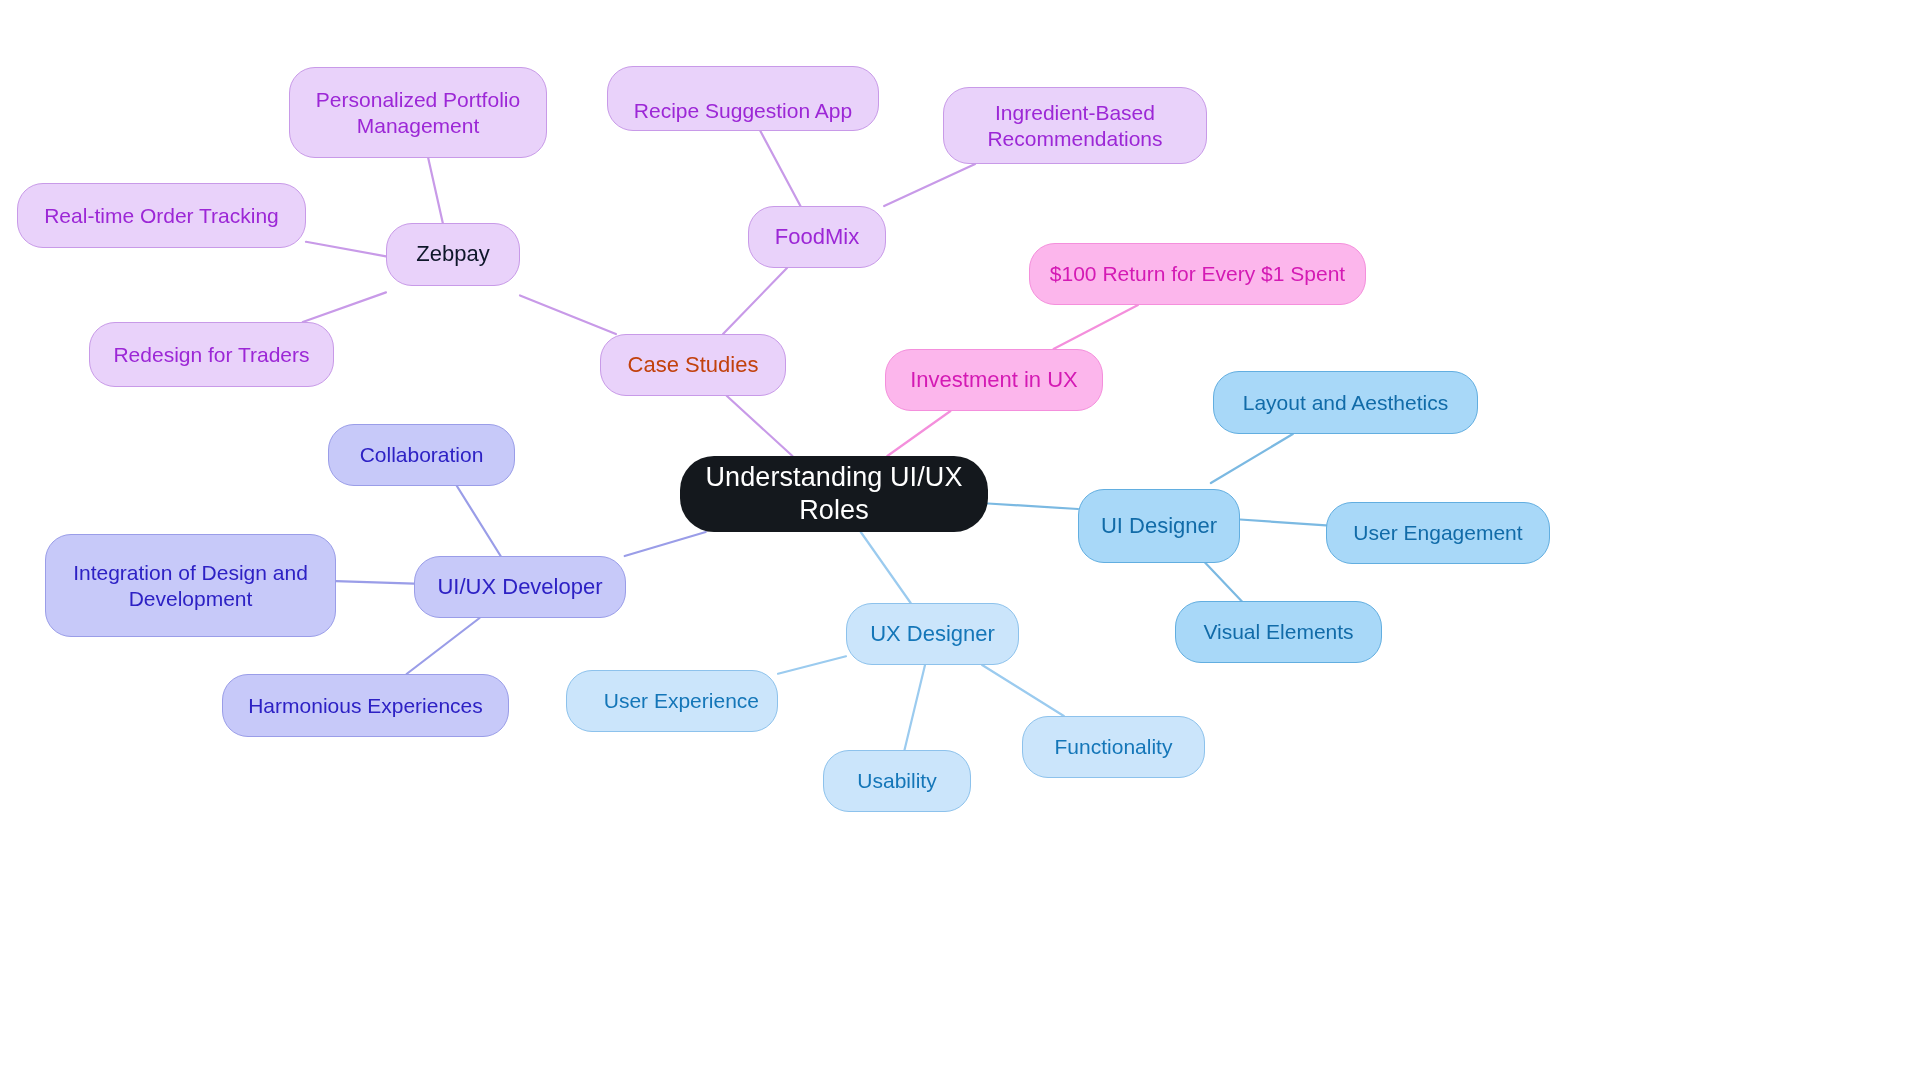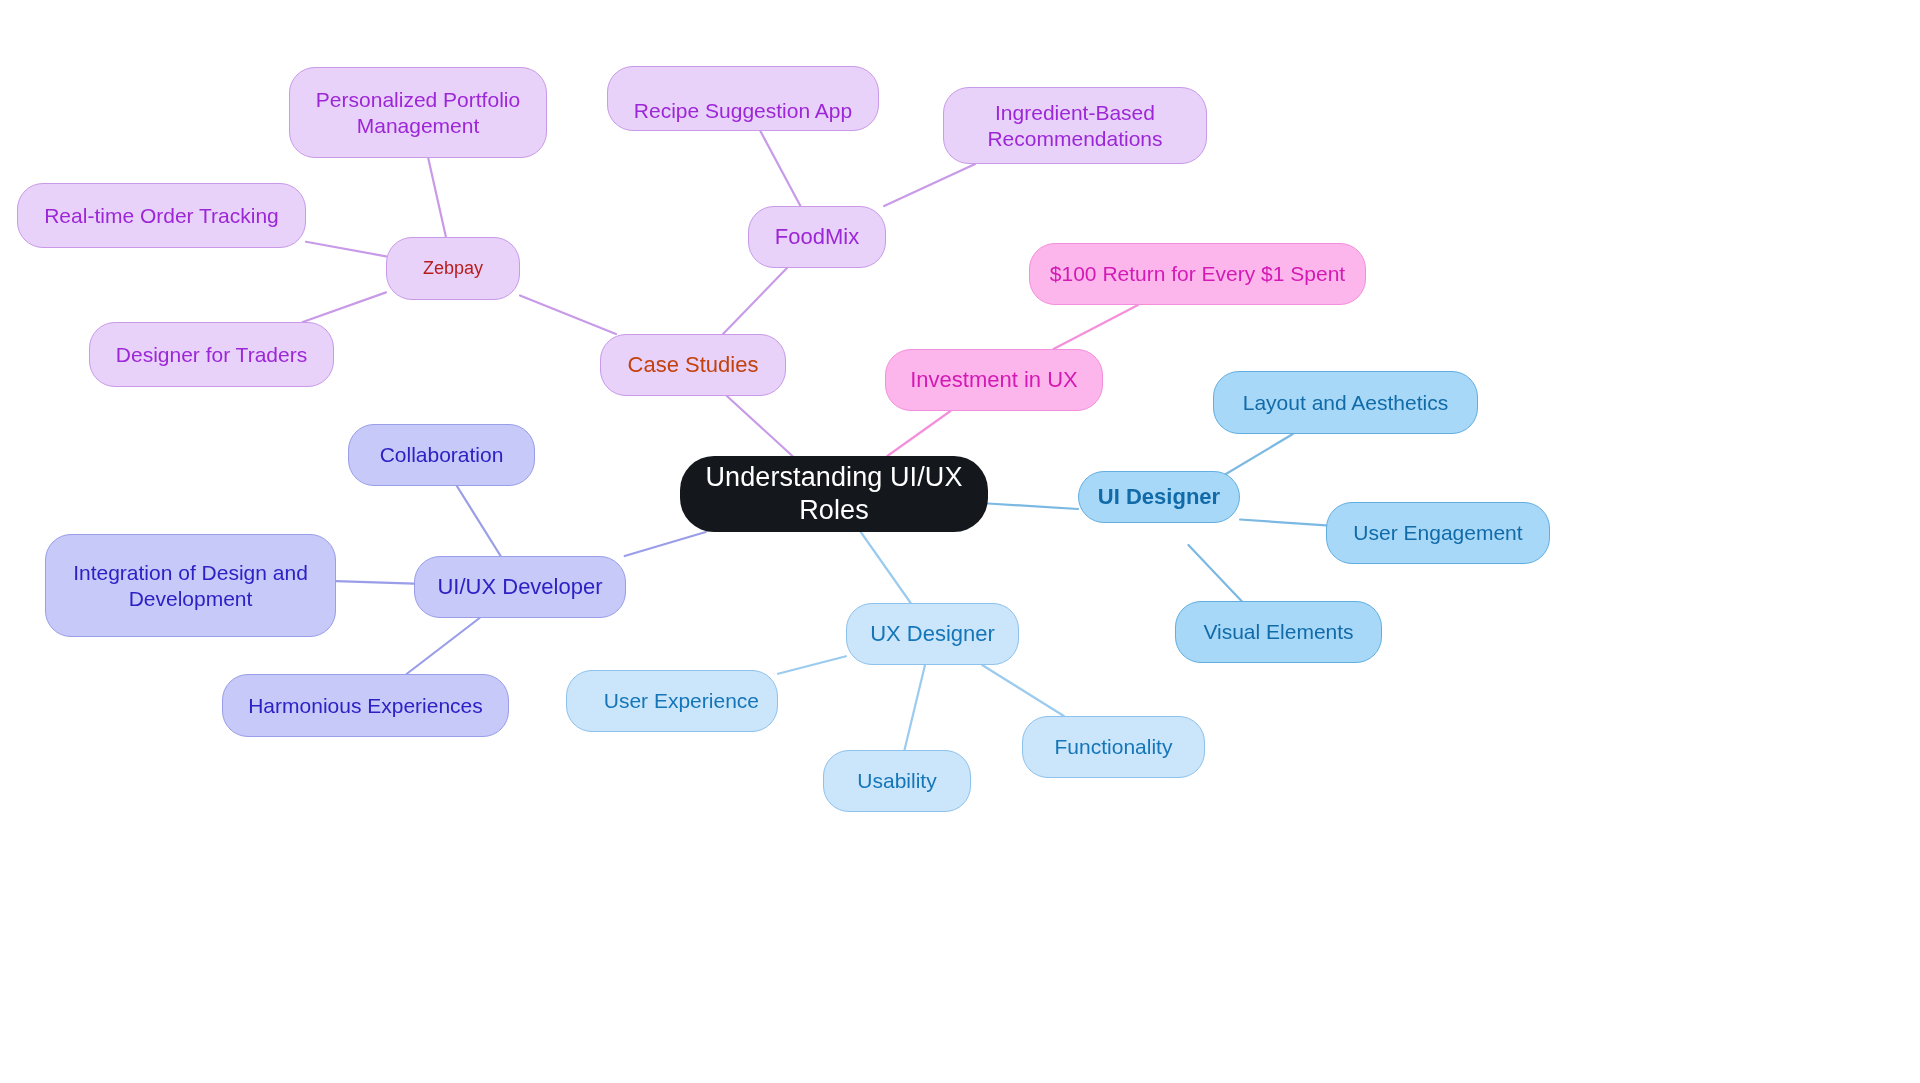--- a/index.html
+++ b/index.html
@@ -81,38 +81,38 @@
       <line x1="723.03125" y1="334" x2="786.96875" y2="268" stroke="#c89ae8" stroke-width="2.2" stroke-linecap="round"></line>
       <line x1="386" y1="292.3592132505176" x2="302.7645348837209" y2="322" stroke="#c89ae8" stroke-width="2.2" stroke-linecap="round"></line>
       <line x1="386" y1="256.3181818181818" x2="306" y2="241.77272727272728" stroke="#c89ae8" stroke-width="2.2" stroke-linecap="round"></line>
       <line x1="445.9326923076923" y1="237" x2="428.2083333333333" y2="158" stroke="#c89ae8" stroke-width="2.2" stroke-linecap="round"></line>
       <line x1="615.9015544041451" y1="334" x2="520" y2="295.43958333333336" stroke="#c89ae8" stroke-width="2.2" stroke-linecap="round"></line>
       <line x1="792.4651162790698" y1="456" x2="726.8837209302326" y2="396" stroke="#c89ae8" stroke-width="2.2" stroke-linecap="round"></line>
     </svg>
   <div id="node-layer">
       <div class="node root" style="left: 680px; top: 456px; width: 308px; height: 76px; background: rgb(20, 24, 29); border-color: rgb(20, 24, 29); color: rgb(255, 255, 255); font-size: 27px;"><span class="node-label">Understanding UI/UX Roles</span></div>
       <div class="node" style="left: 600px; top: 334px; width: 186px; height: 62px; background: rgb(233, 210, 250); border-color: rgb(200, 154, 232); color: #c2410c; font-size: 22px;"><span class="node-label">Case Studies</span></div>
-      <div class="node" style="left: 386px; top: 237px; width: 134px; height: 63px; background: rgb(233, 210, 250); border-color: rgb(200, 154, 232); color: #b91c1c; font-size: 18px;"><span class="node-label">Zebpay</span></div>
+      <div class="node" style="left: 386px; top: 223px; width: 134px; height: 63px; background: rgb(233, 210, 250); border-color: rgb(200, 154, 232); color: #0f172a; font-size: 22px;"><span class="node-label">Zebpay</span></div>
       <div class="node" style="left: 289px; top: 67px; width: 258px; height: 91px; background: rgb(233, 210, 250); border-color: rgb(200, 154, 232); color: rgb(156, 39, 214); font-size: 21px;"><span class="node-label">Personalized Portfolio
 Management</span></div>
       <div class="node" style="left: 17px; top: 183px; width: 289px; height: 65px; background: rgb(233, 210, 250); border-color: rgb(200, 154, 232); color: rgb(156, 39, 214); font-size: 21px; align-items: center;"><span class="node-label">Real-time Order Tracking</span></div>
-      <div class="node" style="left: 89px; top: 322px; width: 245px; height: 65px; background: rgb(233, 210, 250); border-color: rgb(200, 154, 232); color: rgb(156, 39, 214); font-size: 21px;"><span class="node-label">Designer for Traders</span></div>
+      <div class="node" style="left: 89px; top: 322px; width: 245px; height: 65px; background: rgb(233, 210, 250); border-color: rgb(200, 154, 232); color: rgb(156, 39, 214); font-size: 21px;"><span class="node-label">Redesign for Traders</span></div>
       <div class="node" style="left: 748px; top: 206px; width: 138px; height: 62px; background: rgb(233, 210, 250); border-color: rgb(200, 154, 232); color: rgb(156, 39, 214); font-size: 22px;"><span class="node-label">FoodMix</span></div>
       <div class="node" style="left: 607px; top: 66px; width: 272px; height: 65px; background: rgb(233, 210, 250); border-color: rgb(200, 154, 232); color: rgb(156, 39, 214); font-size: 21px; align-items: flex-end;"><span class="node-label">Recipe Suggestion App</span></div>
       <div class="node" style="left: 943px; top: 87px; width: 264px; height: 77px; background: rgb(233, 210, 250); border-color: rgb(200, 154, 232); color: rgb(156, 39, 214); font-size: 21px;"><span class="node-label">Ingredient-Based
 Recommendations</span></div>
       <div class="node" style="left: 885px; top: 349px; width: 218px; height: 62px; background: rgb(252, 182, 236); border-color: rgb(244, 143, 220); color: rgb(212, 26, 180); font-size: 22px;"><span class="node-label">Investment in UX</span></div>
       <div class="node" style="left: 1029px; top: 243px; width: 337px; height: 62px; background: rgb(252, 182, 236); border-color: rgb(244, 143, 220); color: rgb(212, 26, 180); font-size: 21px;"><span class="node-label">$100 Return for Every $1 Spent</span></div>
-      <div class="node" style="left: 1078px; top: 471px; width: 162px; height: 52px; background: rgb(168, 216, 248); border-color: rgb(98, 174, 224); color: rgb(17, 107, 168); font-size: 22px; font-weight: bold;"><span class="node-label">UI Designer</span></div>
+      <div class="node" style="left: 1078px; top: 489px; width: 162px; height: 74px; background: rgb(168, 216, 248); border-color: rgb(98, 174, 224); color: rgb(17, 107, 168); font-size: 22px;"><span class="node-label">UI Designer</span></div>
       <div class="node" style="left: 1213px; top: 371px; width: 265px; height: 63px; background: rgb(168, 216, 248); border-color: rgb(98, 174, 224); color: rgb(17, 107, 168); font-size: 21px;"><span class="node-label">Layout and Aesthetics</span></div>
       <div class="node" style="left: 1326px; top: 502px; width: 224px; height: 62px; background: rgb(168, 216, 248); border-color: rgb(98, 174, 224); color: rgb(17, 107, 168); font-size: 21px;"><span class="node-label">User Engagement</span></div>
       <div class="node" style="left: 1175px; top: 601px; width: 207px; height: 62px; background: rgb(168, 216, 248); border-color: rgb(98, 174, 224); color: rgb(17, 107, 168); font-size: 21px;"><span class="node-label">Visual Elements</span></div>
       <div class="node" style="left: 846px; top: 603px; width: 173px; height: 62px; background: rgb(203, 229, 251); border-color: rgb(141, 194, 236); color: rgb(20, 118, 184); font-size: 22px;"><span class="node-label">UX Designer</span></div>
       <div class="node" style="left: 566px; top: 670px; width: 212px; height: 62px; background: rgb(203, 229, 251); border-color: rgb(141, 194, 236); color: rgb(20, 118, 184); font-size: 21px; text-align: right;"><span class="node-label">User Experience</span></div>
       <div class="node" style="left: 823px; top: 750px; width: 148px; height: 62px; background: rgb(203, 229, 251); border-color: rgb(141, 194, 236); color: rgb(20, 118, 184); font-size: 21px;"><span class="node-label">Usability</span></div>
       <div class="node" style="left: 1022px; top: 716px; width: 183px; height: 62px; background: rgb(203, 229, 251); border-color: rgb(141, 194, 236); color: rgb(20, 118, 184); font-size: 21px;"><span class="node-label">Functionality</span></div>
       <div class="node" style="left: 414px; top: 556px; width: 212px; height: 62px; background: rgb(199, 201, 249); border-color: rgb(154, 157, 232); color: rgb(45, 33, 196); font-size: 22px;"><span class="node-label">UI/UX Developer</span></div>
-      <div class="node" style="left: 348px; top: 424px; width: 187px; height: 62px; background: rgb(199, 201, 249); border-color: rgb(154, 157, 232); color: rgb(45, 33, 196); font-size: 21px;"><span class="node-label">Collaboration</span></div>
+      <div class="node" style="left: 328px; top: 424px; width: 187px; height: 62px; background: rgb(199, 201, 249); border-color: rgb(154, 157, 232); color: rgb(45, 33, 196); font-size: 21px;"><span class="node-label">Collaboration</span></div>
       <div class="node" style="left: 45px; top: 534px; width: 291px; height: 103px; background: rgb(199, 201, 249); border-color: rgb(154, 157, 232); color: rgb(45, 33, 196); font-size: 21px;"><span class="node-label">Integration of Design and
 Development</span></div>
       <div class="node" style="left: 222px; top: 674px; width: 287px; height: 63px; background: rgb(199, 201, 249); border-color: rgb(154, 157, 232); color: rgb(45, 33, 196); font-size: 21px;"><span class="node-label">Harmonious Experiences</span></div>
     </div>
 </div>
 
 </body></html>

